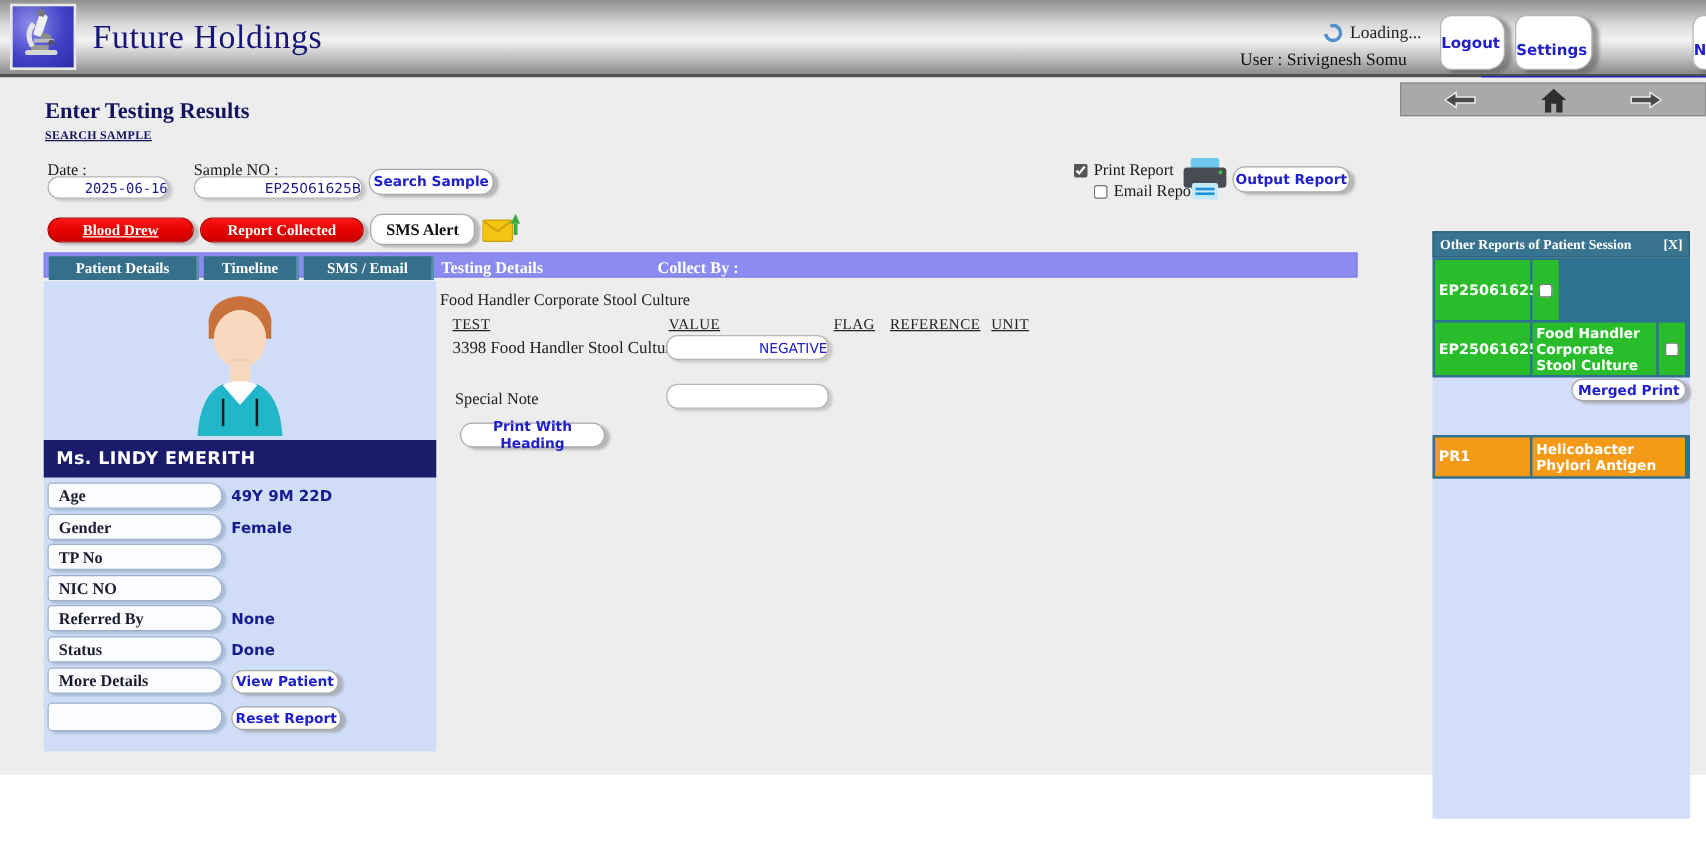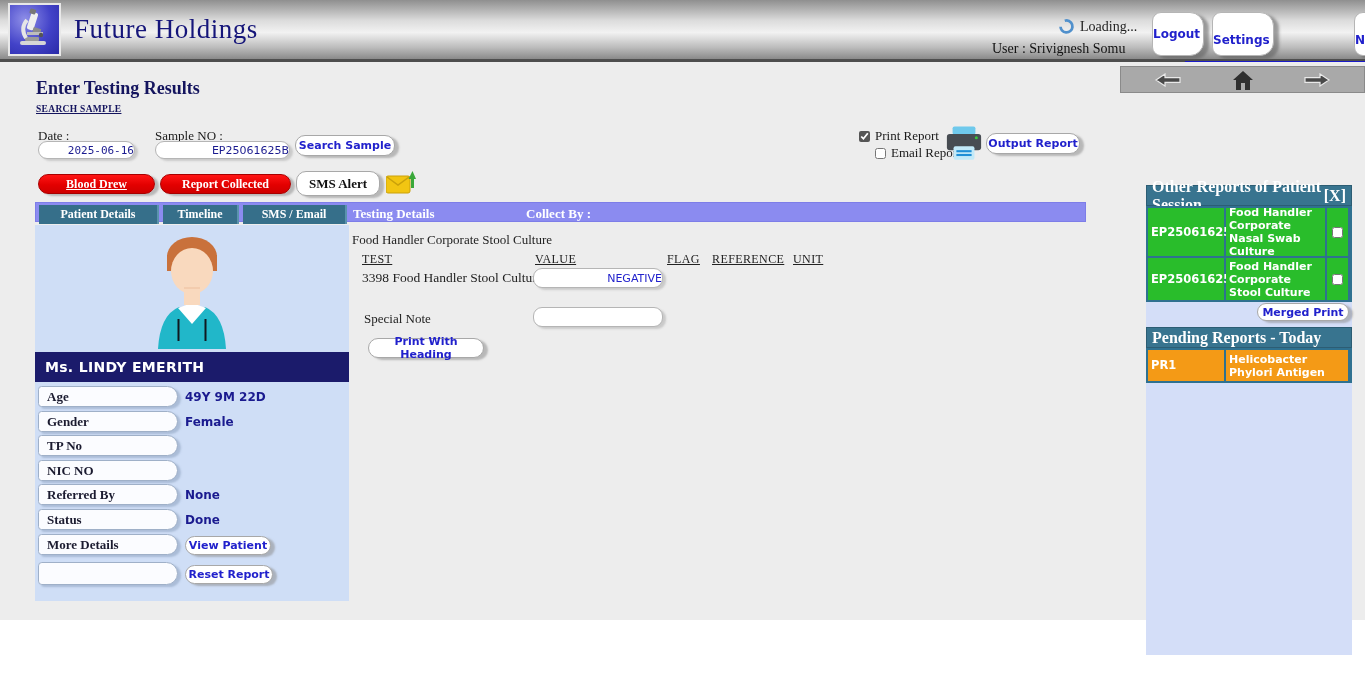--- a/index.html
+++ b/index.html
@@ -113,21 +113,21 @@
   }
   .test-name { left:362px; top:270px; font-size:13.5px; color:#222; }
   .neg-input { left:533px; top:268px; width:130px; font:11px "DejaVu Sans", sans-serif; color:#2121cc; height:20px; }
   .note-label { left:364px; top:311px; font-size:13px; color:#222; }
   .note-input { left:533px; top:307px; width:130px; height:20px; font:11px "DejaVu Sans", sans-serif; }
 
   
   .right-panel { left:1146px; top:185px; width:206px; height:470px; background:#d4def8; }
   .rp-header {
     position:absolute; left:0; width:206px; height:21px; background:#38748f;
-    color:#fff; font-weight:bold; font-size:16px;
+    color:#fff; font-weight:bold; font-size:11px;
     display:flex; align-items:center; padding:0 5px; border:1px solid #2c5d74;
   }
   .rp-close { margin-left:auto; cursor:pointer; font-weight:bold; }
   .rp-table { position:absolute; left:0; width:206px; background:#2f7190; padding:2px; display:flex; flex-direction:column; gap:2px; }
   .rp-row { display:flex; gap:2px; }
   .rp-cell {
     background:#29bd2b; color:#fff; font:bold 11px "DejaVu Sans", sans-serif;
     line-height:13px; display:flex; align-items:center; padding:2px 3px;
   }
   .rp-cell.orange { background:#f49a16; }
@@ -303,38 +303,34 @@
   <button class="abs pill-btn" style="left:368px; top:338px; width:116px; height:20px;">Print With Heading</button>
 
   <div class="abs right-panel">
     <div class="rp-header" style="top:0;">
       <span>Other Reports of Patient Session</span>
       <span class="rp-close">[X]</span>
     </div>
     <div class="rp-table" style="top:21px;">
       <div class="rp-row" style="height:48px;">
         <div class="rp-cell" style="width:76px; font-size:11.5px;">EP25061625</div>
-        <div class="rp-cell" style="width:99px;">Food Handler Corporate Nasal Swab Culture</div>
         <div class="rp-cell cb-cell" style="width:21px;">
           <input type="checkbox" class="mini-chk" style="">
         </div>
       </div>
       <div class="rp-row" style="height:42px;">
         <div class="rp-cell" style="width:76px; font-size:11.5px;">EP25061625B</div>
         <div class="rp-cell" style="width:99px;">Food Handler Corporate Stool Culture</div>
         <div class="rp-cell cb-cell" style="width:21px;">
           <input type="checkbox" class="mini-chk" style="">
         </div>
       </div>
     </div>
     <button class="pill-btn" style="position:absolute; left:111px; top:118px; width:92px; height:18px;">Merged Print</button>
 
-    <div class="rp-header" style="top:142px;">
-      <span>Pending Reports - Today</span>
-    </div>
     <div class="rp-table" style="top:163px;">
       <div class="rp-row" style="height:31px;">
         <div class="rp-cell orange" style="width:76px; font-size:11.5px;">PR1</div>
         <div class="rp-cell orange" style="width:122px;">Helicobacter Phylori Antigen</div>
       </div>
     </div>
   </div>
 
 </div>
 

